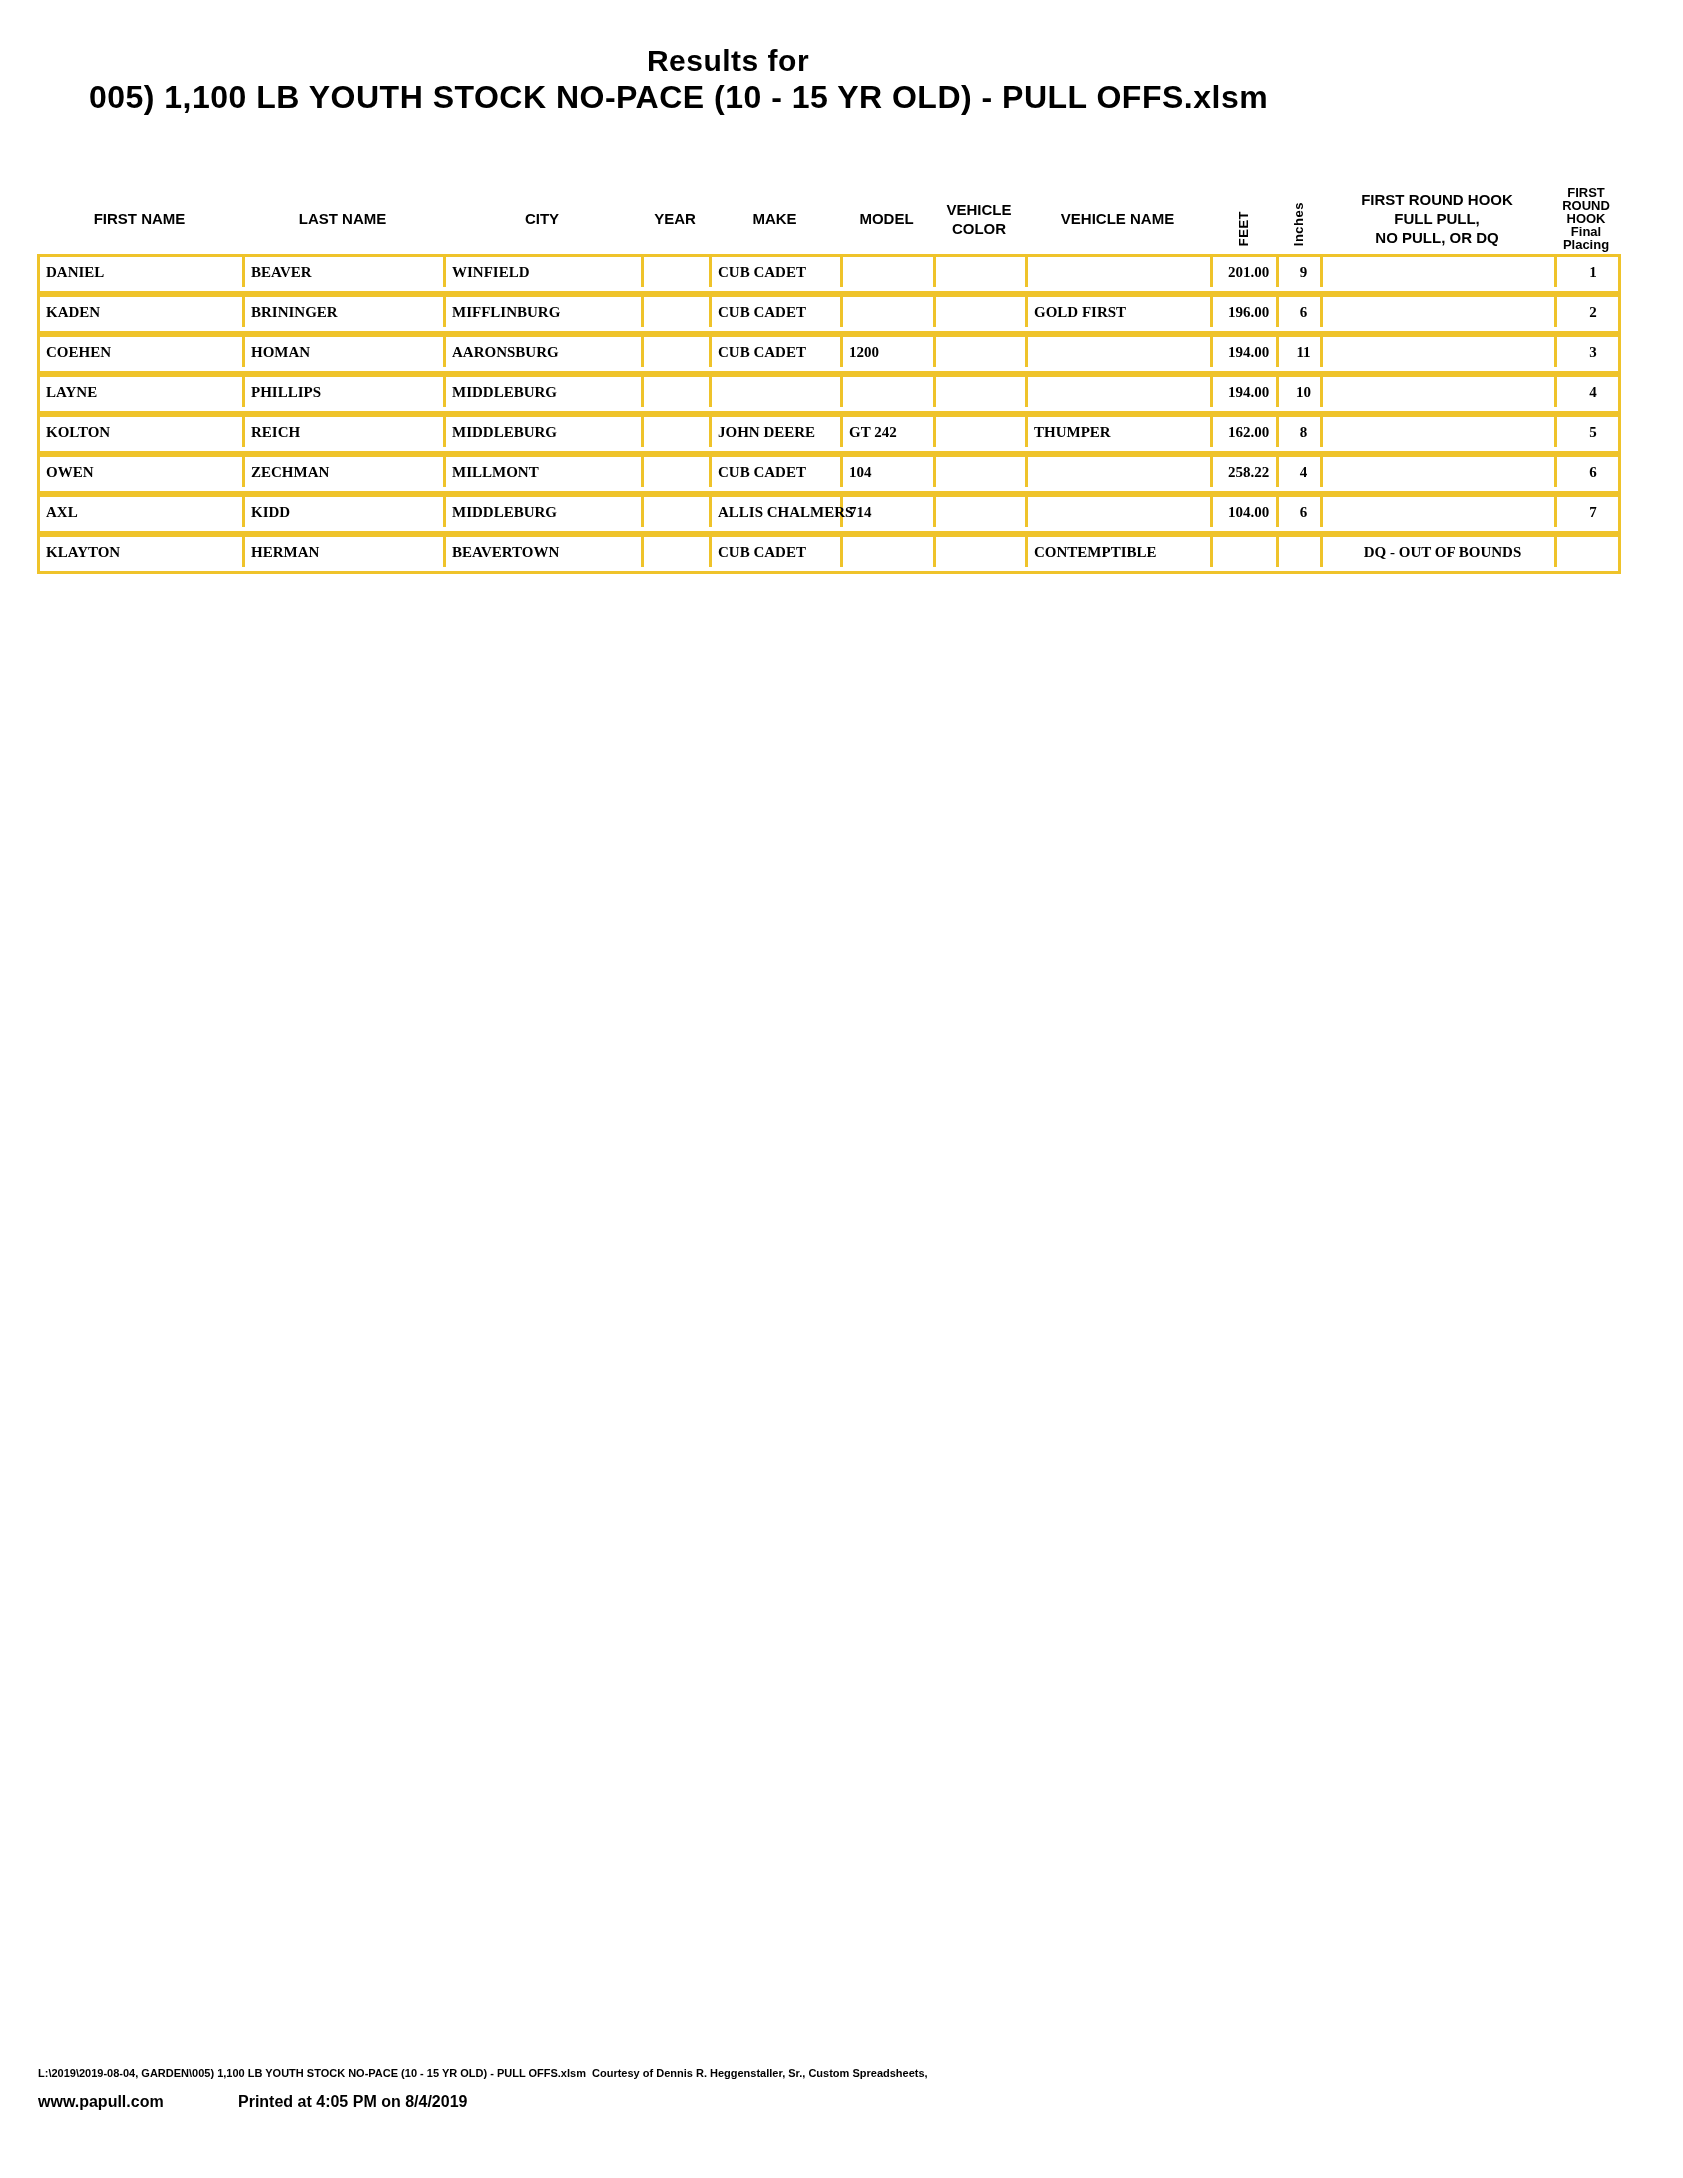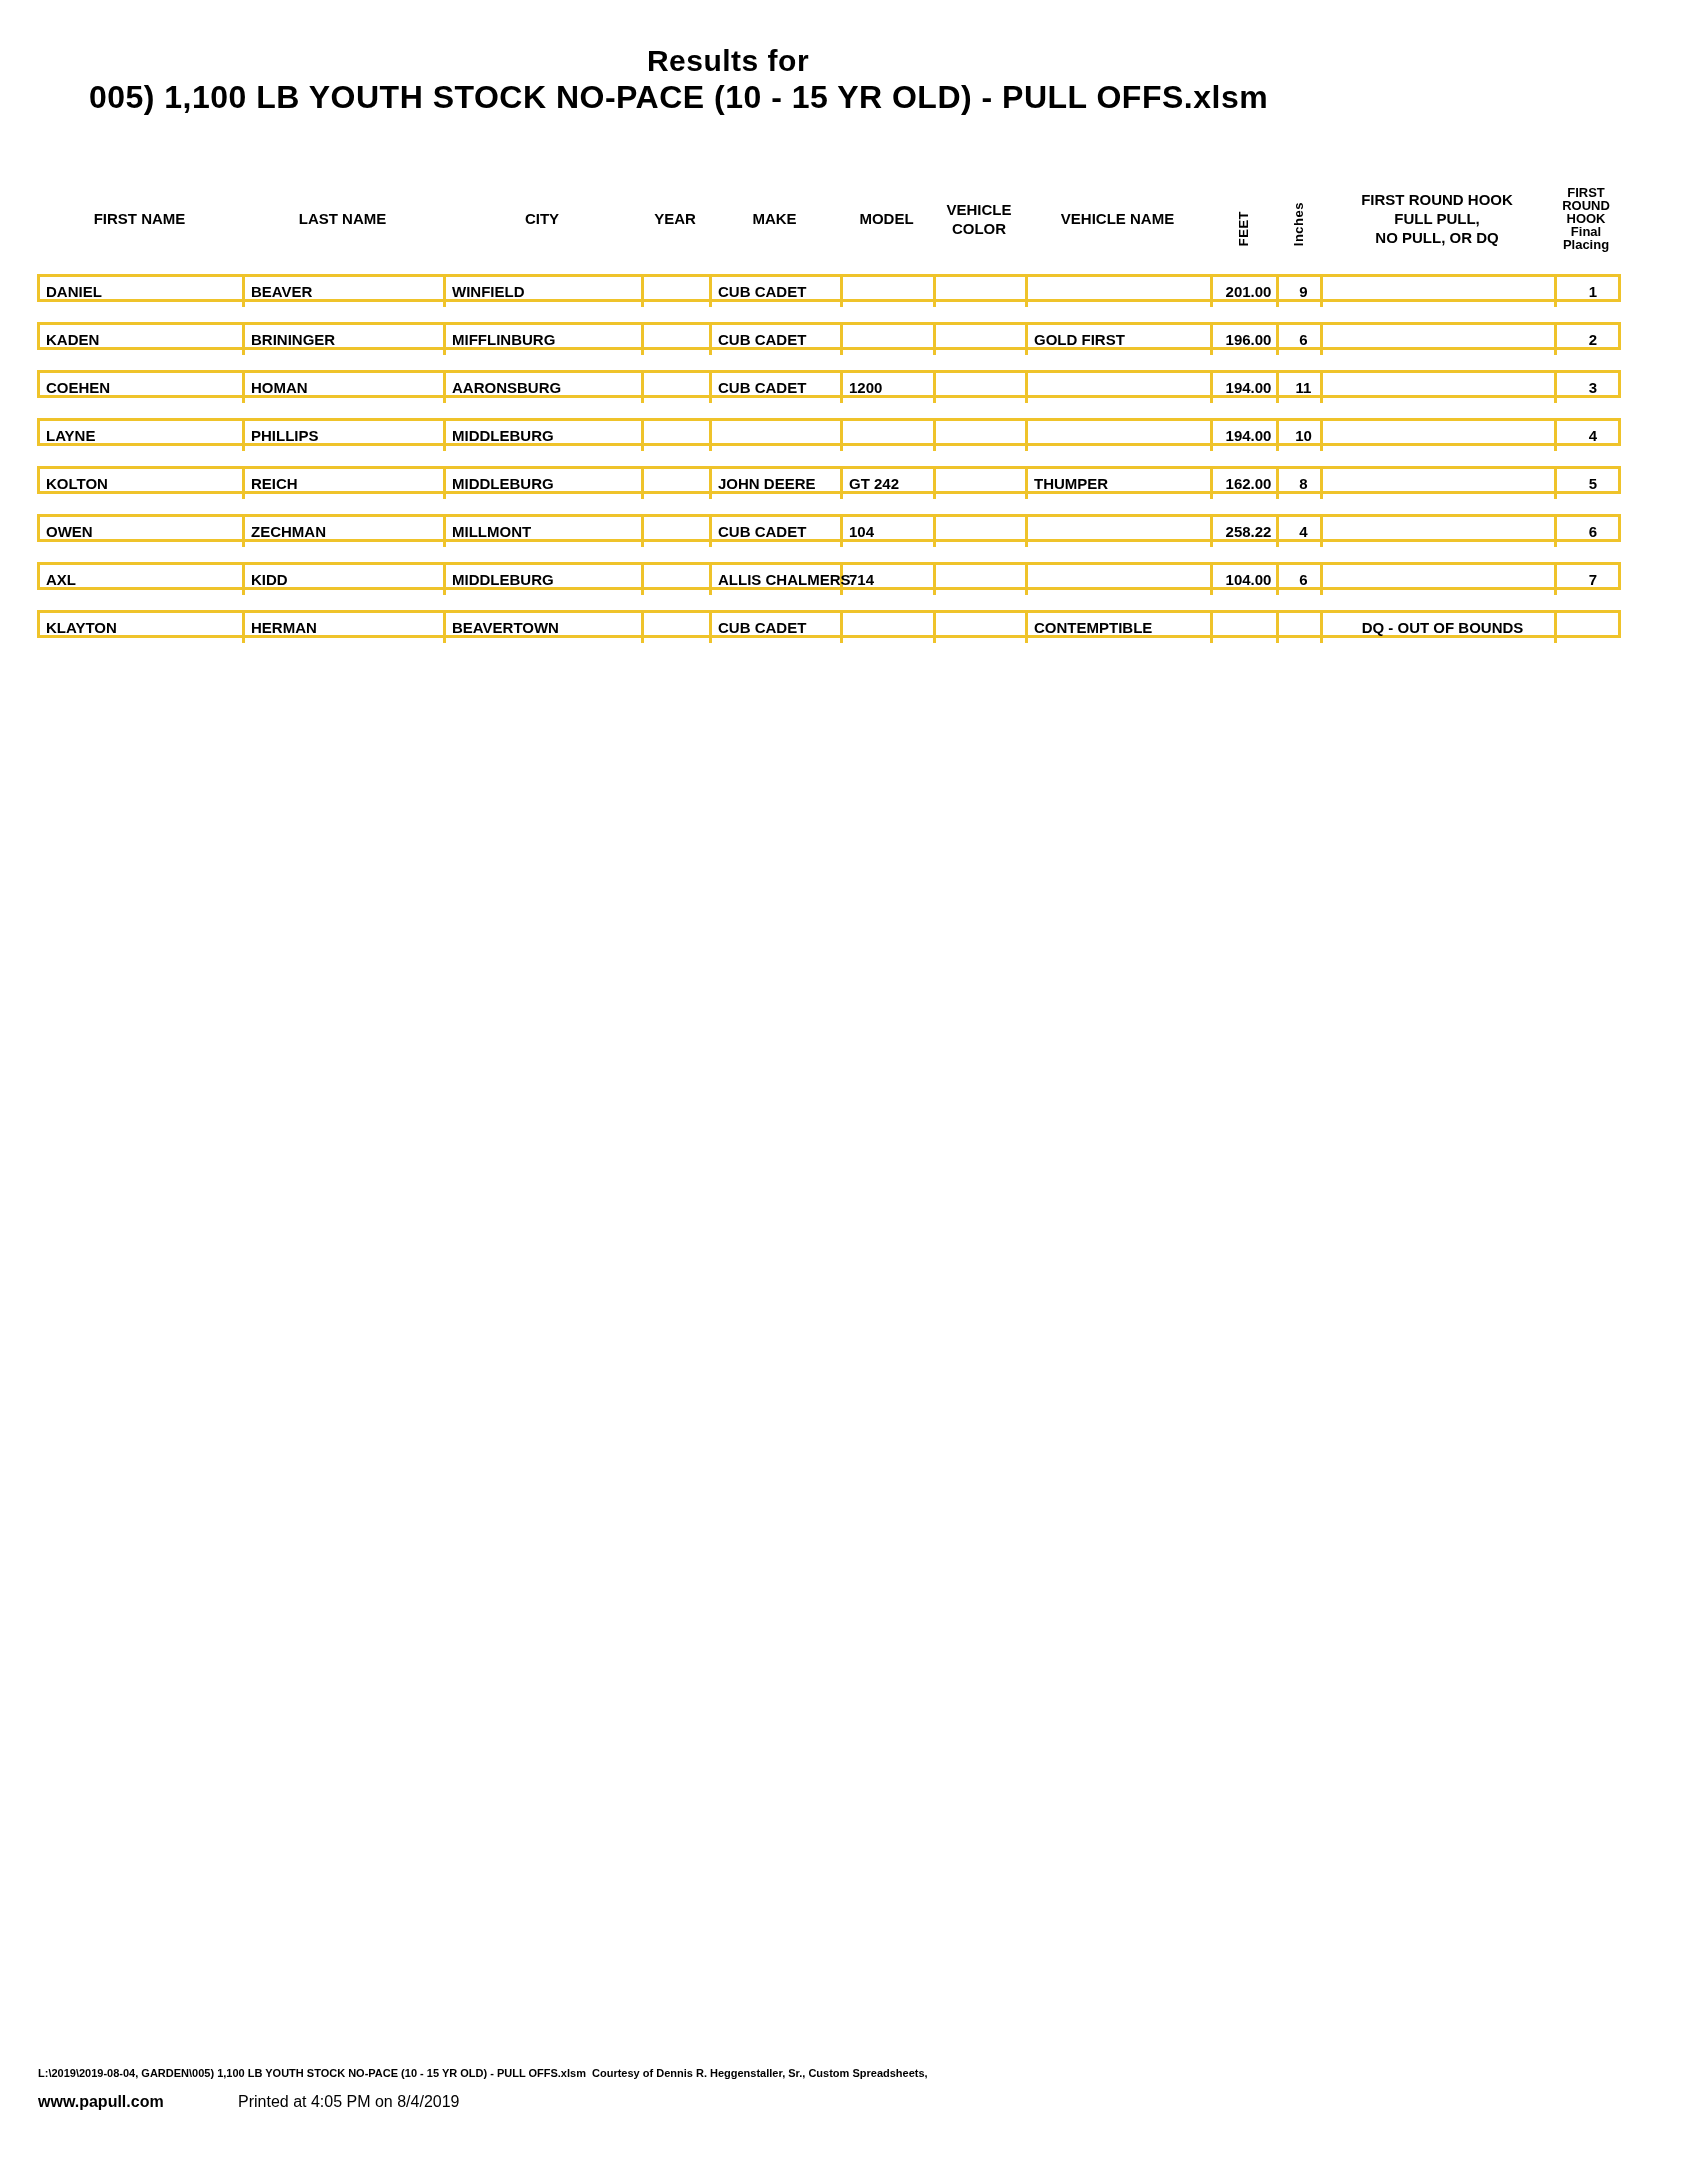--- a/index.html
+++ b/index.html
@@ -19,41 +19,41 @@
   .tablewrap { position:absolute; left:37px; top:183px; width:1584px; }
   .hdr { display:grid; align-items:center; height:71px; }
   .hcell { text-align:center; font-weight:bold; font-size:15px; line-height:19px; }
   .hcell.small { font-size:13px; line-height:13px; }
   .hcell.rot { align-self:end; padding-bottom:4px; }
   .hcell.rot span {
     display:inline-block; writing-mode:vertical-rl; transform:rotate(180deg);
     font-size:13px; font-weight:bold; letter-spacing:0.5px;
   }
   .trow {
-    display:grid; border:3px solid var(--gold); margin-top:20px; height:28px;
-    box-sizing:border-box; background:#fff;
+    display:grid; border:3px solid var(--gold); margin-top:0; height:40px;
+    box-sizing:border-box; background:#fff;font-family:Liberation Serif, serif;
   }
   .tcell {
     font-weight:bold; font-size:15px; white-space:nowrap; overflow:visible;
     padding-left:6px; border-right:3px solid var(--gold);
     height:30px; line-height:30px; box-sizing:border-box;
   }
   .tcell.center { text-align:center; padding-left:8px; }
   .tcell.last { border-right:none; }
   .footer-line1 {
     position:absolute; left:38px; top:2067px;
     font-size:11px; font-weight:bold; white-space:pre;
   }
   .footer-line2a {
     position:absolute; left:38px; top:2093px;
     font-size:16px; font-weight:bold;
   }
   .footer-line2b {
     position:absolute; left:238px; top:2093px;
-    font-size:16px; font-weight:normal;
+    font-size:16px; font-weight:bold;
   }
 </style>
 </head>
 <body>
 
 <div class="title1">Results for</div>
 <div class="title2">005) 1,100 LB YOUTH STOCK NO-PACE (10 - 15 YR OLD) - PULL OFFS.xlsm</div>
 
 <div class="tablewrap">
   <div class="hdr" id="hdr" style="grid-template-columns: 205px 201px 198px 68px 131px 93px 92px 185px 66px 44px 234px 64px;">

